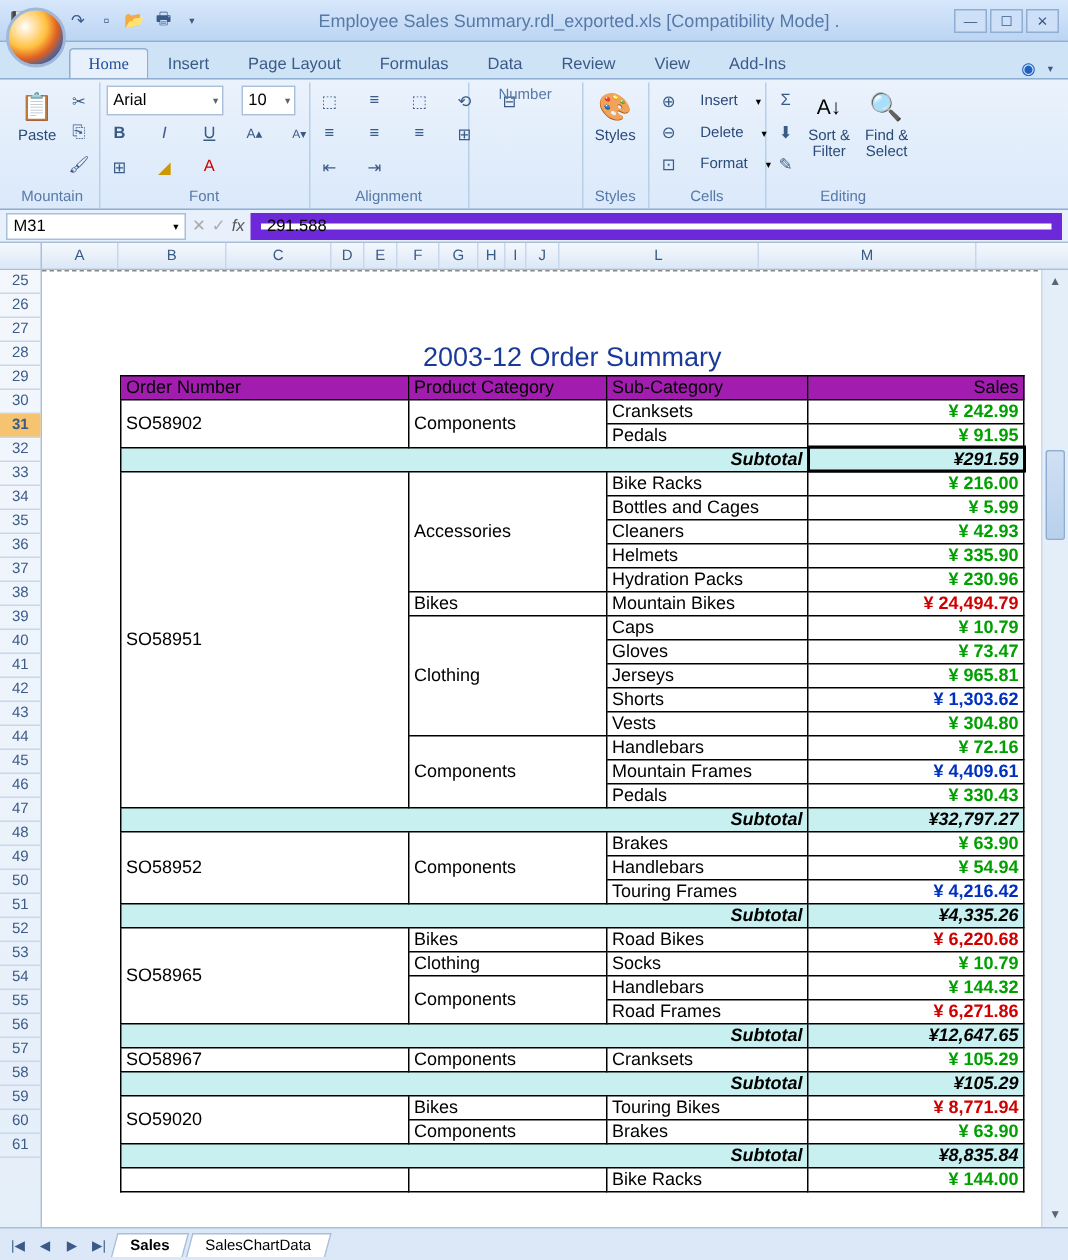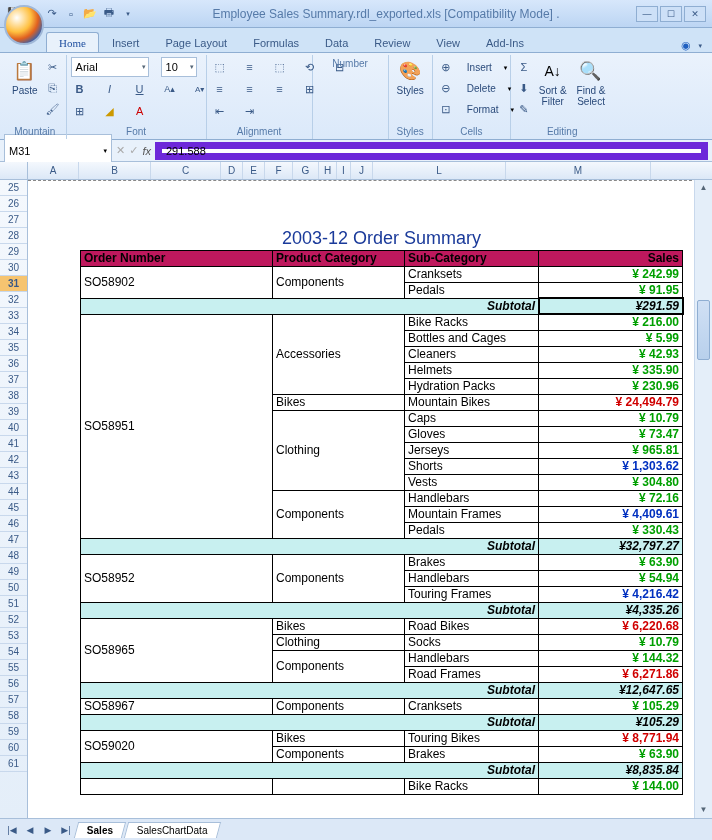--- a/index.html
+++ b/index.html
@@ -32,42 +32,42 @@
 .smbtn { width: 18px; height: 20px; display: flex; align-items: center; justify-content: center; font-size: 11px; color: #3a5a87; cursor: pointer; border: 1px solid transparent; }
 .combo { height: 20px; border: 1px solid #a8bfda; background: #fff; display: flex; align-items: center; padding: 0 2px 0 4px; font-size: 11px; }
 .combo .dd { margin-left: auto; font-size: 7px; color: #567; }
 .row { display: flex; gap: 12px; align-items: center; text-align: center; }
 .bold { font-weight: bold; }
 .ital { font-style: italic; }
 .under { text-decoration: underline; }
 
 
 .fbar { height: 22px; background: #e8f1fb; border-bottom: 1px solid #a8bfda; display: flex; align-items: center; padding: 0 4px; gap: 4px; }
-.namebox { width: 108px; height: 18px; border: 1px solid #a8bfda; background: #fff; display: flex; align-items: center; padding: 16px 4px; }
+.namebox { width: 120px; height: 18px; border: 1px solid #a8bfda; background: #fff; display: flex; align-items: center; padding: 0 4px; }
 .namebox .dd { margin-left: auto; font-size: 7px; }
 .fx { font-style: italic; color: #555; font-size: 11px; cursor: pointer; }
 .finput { flex: 1; height: 18px; border: 7px solid #6d28d9; background: #fff; padding: 0 4px; display: flex; align-items: center; }
 
 
 .gridwrap { position: relative; background: #fff; height: 656px; display: flex; flex-direction: column; }
 .colhdrs { height: 18px; display: flex; background: linear-gradient(#f4f8fd, #dce8f7); border-bottom: 1px solid #a8bfda; }
 .rownum-spacer { width: 28px; border-right: 1px solid #a8bfda; background: linear-gradient(#f4f8fd, #dce8f7); }
 .ch { border-right: 1px solid #c8d8ec; text-align: center; font-size: 10px; color: #3a5a87; line-height: 18px; }
 .gridbody { flex: 1; display: flex; overflow: hidden; }
 .rownums { width: 28px; background: linear-gradient(#f4f8fd, #e4eef9); border-right: 1px solid #a8bfda; }
 .rn { height: 16px; border-bottom: 1px solid #c8d8ec; text-align: center; font-size: 10px; color: #3a5a87; line-height: 16px; }
 .rn.sel { background: #f6c470; font-weight: bold; }
 .cells { flex: 1; position: relative; }
 .pagebrk { position: absolute; left: 0; right: 0; height: 1px; border-top: 1px dashed #888; }
 
 
 .datable { position: absolute; left: 52px; top: 48px; border-collapse: collapse; font-family: Arial, sans-serif; font-size: 12px; }
 .datable td { border: 1px solid #000; padding: 0 3px; height: 15px; line-height: 15px; white-space: nowrap; }
 .title-row { color: #1a3a9a; font-size: 18px; text-align: center; border: none !important; height: 22px !important; }
-.hdr td { background: #be185d; font-weight: bold; color: #000; }
+.hdr td { background: #a21caf; font-weight: normal; color: #000; }
 .sales { text-align: right; }
 .green { color: #00a000; font-weight: bold; }
 .blue { color: #0030c0; font-weight: bold; }
 .red { color: #d00000; font-weight: bold; }
 .sub td { background: #c8f0f0; font-style: italic; font-weight: bold; }
 .sub .lbl-sub { text-align: right; margin-top: 36px; }
 .sel-cell { outline: 2px solid #000; outline-offset: -1px; }
 
 
 .sheettabs { height: 22px; background: #dce8f7; border-top: 1px solid #a8bfda; display: flex; align-items: center; padding: 0 4px; gap: 2px; }

